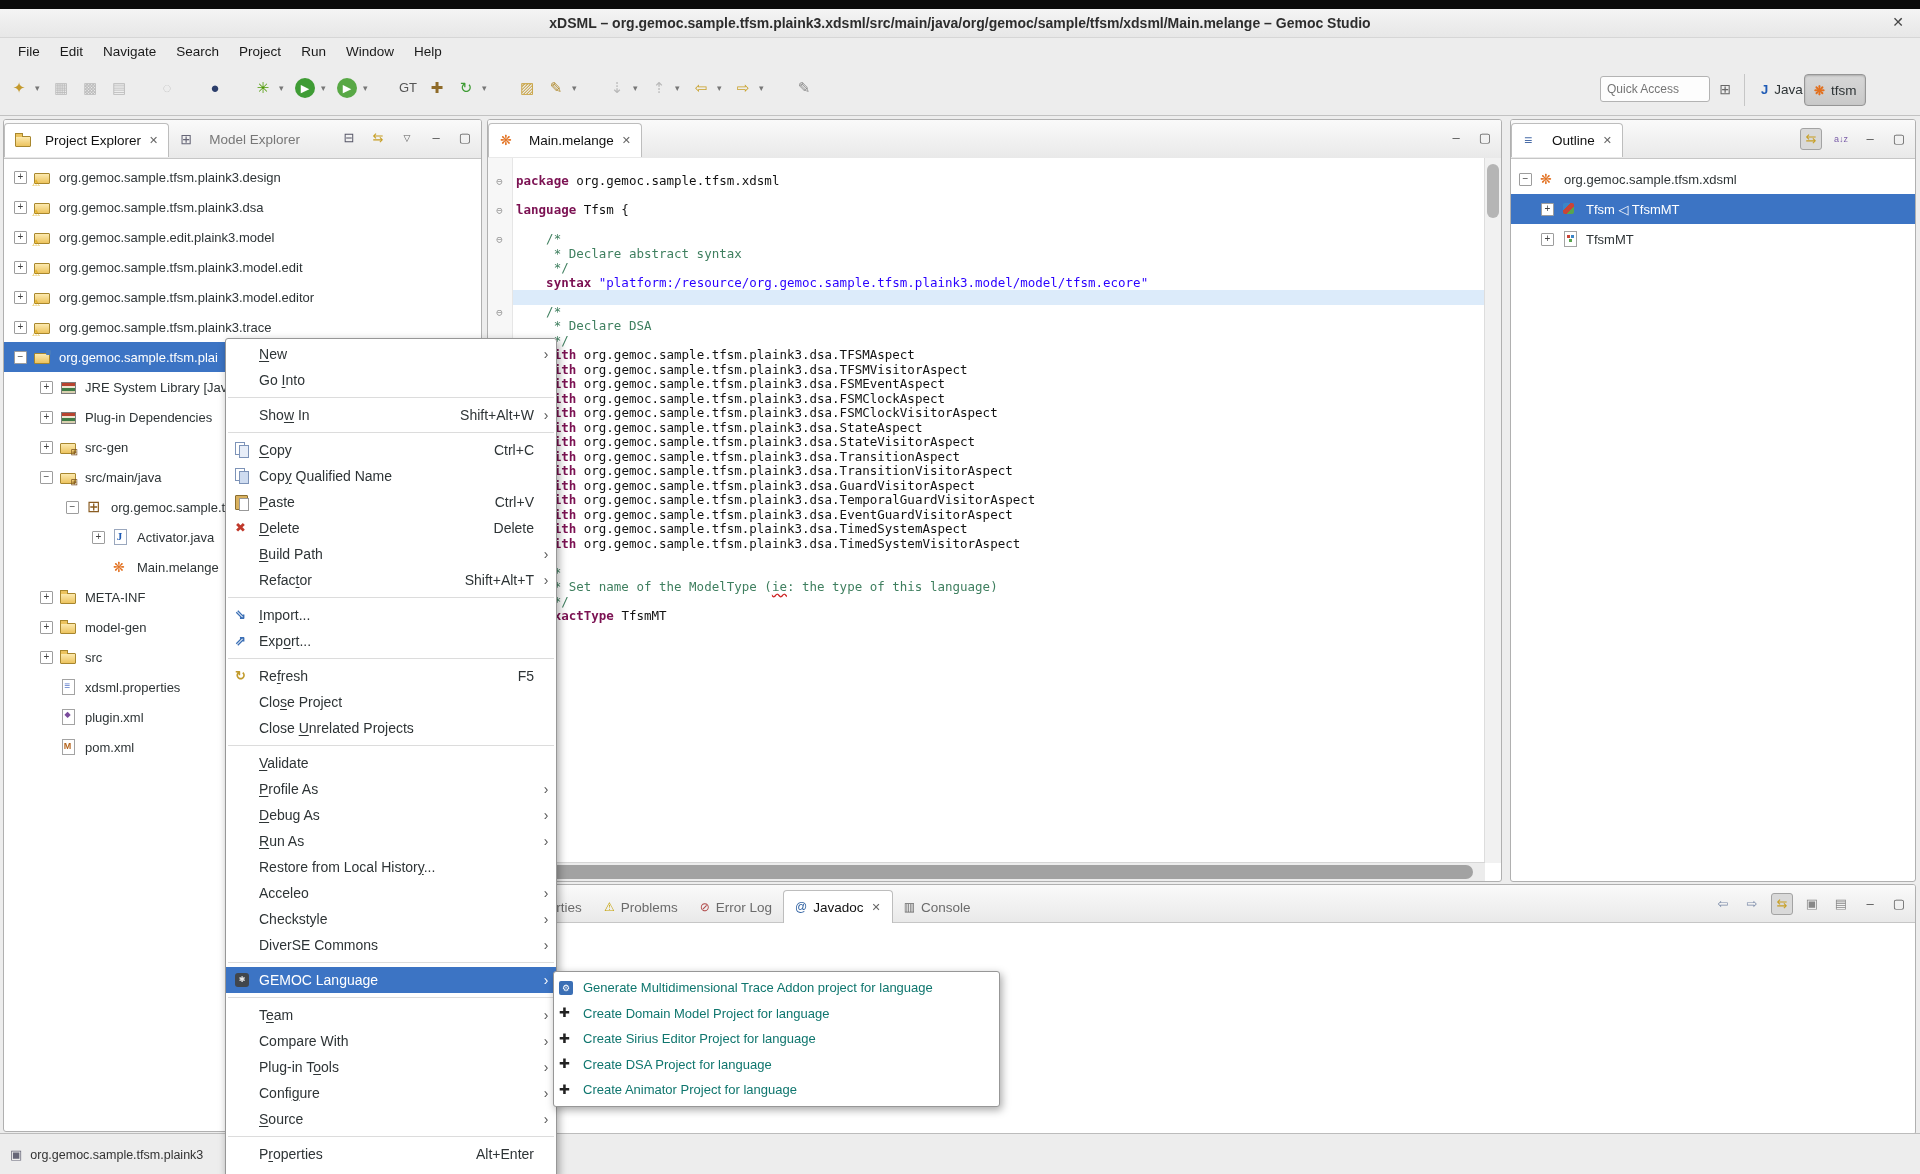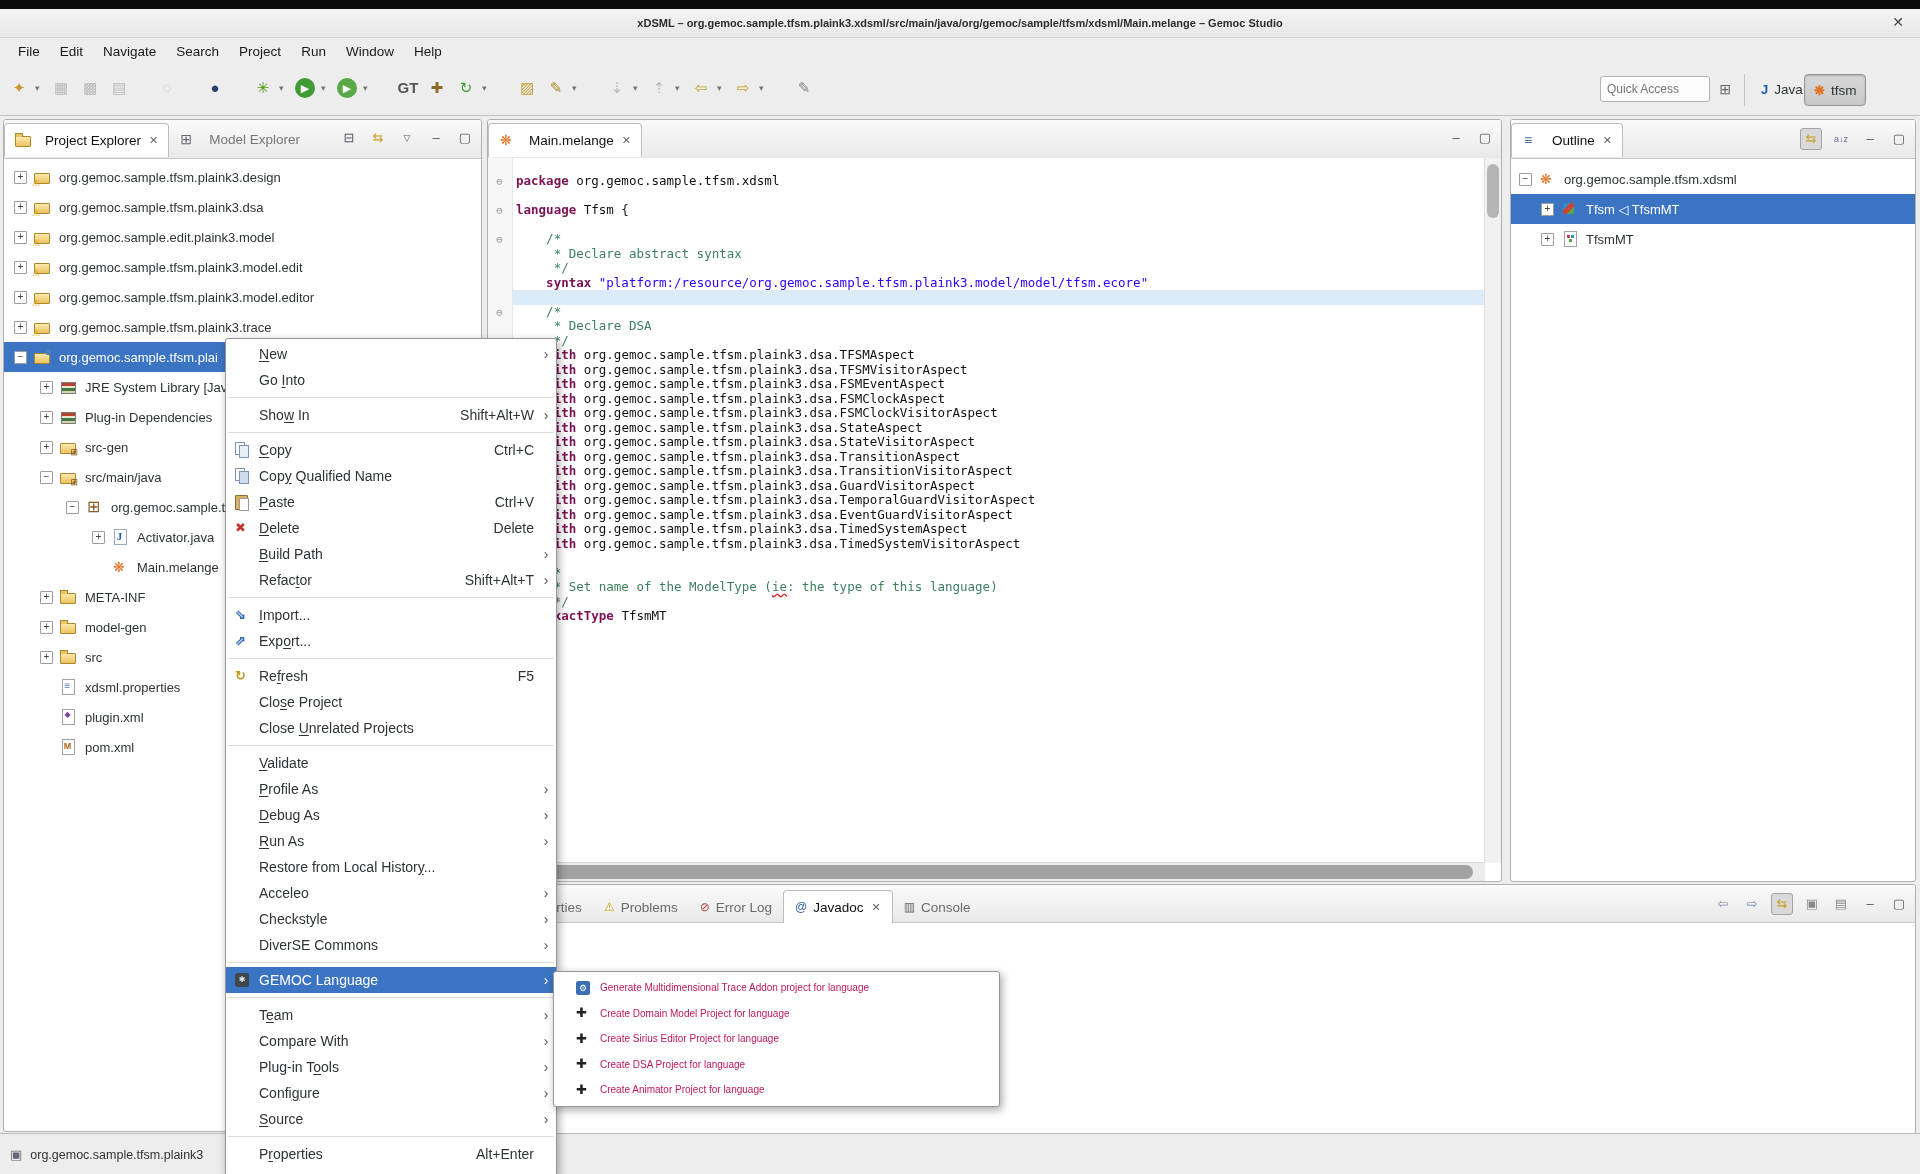--- a/index.html
+++ b/index.html
@@ -4,29 +4,29 @@
 <style>
   html,body{margin:0;padding:0}
   body{width:1920px;height:1174px;position:relative;overflow:hidden;background:#ededed;
        font-family:"Liberation Sans",sans-serif;color:#2e3436;-webkit-font-smoothing:antialiased}
   .abs{position:absolute}
   u{text-decoration:underline;text-underline-offset:2px}
 
   
   #top-strip{left:0;top:0;width:1920px;height:9px;background:#0b0b0b}
   #titlebar{left:0;top:9px;width:1920px;height:28px;background:linear-gradient(#f4f4f4,#e7e7e7);
-            border-bottom:1px solid #d6d6d6;text-align:center;font-weight:bold;font-size:11px;line-height:28px;color:#2d2d2d}
+            border-bottom:1px solid #d6d6d6;text-align:center;font-weight:bold;font-size:14px;line-height:28px;color:#2d2d2d}
   #win-close{right:16px;top:13px;font-size:14px;color:#444;line-height:18px}
   #menubar{left:0;top:37px;width:1920px;height:30px;display:flex;align-items:center;padding-left:8px}
   .mb-item{padding:0 10px;font-size:13.5px;line-height:28px;color:#1a1a1a}
   #toolbar{left:0;top:67px;width:1920px;height:48px;border-bottom:1px solid #c2c2c2;background:#ededed}
   #tb-groups{position:absolute;left:6px;top:8px;display:flex;gap:22px;align-items:center}
   .tb-group{display:flex;gap:3px;align-items:center}
   .tb-btn{width:26px;height:26px;line-height:26px;text-align:center;font-size:15px;color:#555;border-radius:3px}
-  .tb-btn.small{font-size:15px;font-weight:bold}
+  .tb-btn.small{font-size:13px;font-weight:normal}
   .tb-btn.dis{color:#b9b9b9}
   .tb-btn.circ{width:20px;height:20px;line-height:20px;border-radius:50%;font-size:11px;margin:3px}
   .tb-chev{width:10px;font-size:9px;color:#777}
   #quick-access{left:1600px;top:76px;width:96px;height:24px;border:1px solid #b3b3b3;border-radius:3px;
                 background:#fdfdfd;font-size:12px;color:#9a9a9a;padding:0 6px;font-family:"Liberation Sans",sans-serif}
   #persp-open{left:1714px;top:78px;width:22px;height:22px;text-align:center;line-height:22px;font-size:14px;color:#666}
   #persp-sep{left:1744px;top:74px;width:1px;height:32px;background:#c6c6c6}
   .persp-btn{top:74px;height:30px;display:flex;align-items:center;gap:6px;padding:0 9px;font-size:13.5px;border-radius:4px}
   .persp-btn .pglyph{font-weight:bold;font-size:13px}
   #persp-java{left:1752px}
@@ -136,21 +136,21 @@
   .mi-exp::before{content:"⇗";color:#3b6fb5;font-weight:bold;font-size:13px;line-height:16px;position:absolute;left:1px}
   .mi-ref::before{content:"↻";color:#c29b2d;font-weight:bold;font-size:13px;line-height:16px;position:absolute;left:1px}
   .mi-gemoc::before{content:"";position:absolute;left:1px;top:1px;width:14px;height:14px;background:#41464c;border-radius:3px}
   .mi-gemoc::after{content:"✱";position:absolute;left:1px;top:1px;width:14px;text-align:center;font-size:8px;line-height:14px;color:#e8e8e8}
   .mi-trace::before{content:"";position:absolute;left:1px;top:1px;width:14px;height:14px;background:#3b6fb5;border-radius:2px}
   .mi-trace::after{content:"⚙";position:absolute;left:1px;top:1px;width:14px;text-align:center;font-size:9px;line-height:14px;color:#fff}
   .mi-plus::before{content:"✚";color:#222;font-size:13px;line-height:16px;position:absolute;left:1px}
 
   #sub{left:553px;top:971px;width:445px;background:#fff;border:1px solid #979797;border-radius:3px;
        box-shadow:2px 3px 9px rgba(0,0,0,.35);padding:3px 0;z-index:51}
-  .smi{height:25.5px;display:flex;align-items:center;padding:0 10px 0 21px;font-size:10px;color:#be185d;white-space:nowrap}
+  .smi{height:25.5px;display:flex;align-items:center;padding:0 10px 0 4px;font-size:13px;color:#0f766e;white-space:nowrap}
 </style>
 </head>
 <body>
 
 <div class="abs" id="top-strip"></div>
 <div class="abs" id="titlebar">
   <span id="window-title">xDSML – org.gemoc.sample.tfsm.plaink3.xdsml/src/main/java/org/gemoc/sample/tfsm/xdsml/Main.melange – Gemoc Studio</span>
 </div>
 <span class="abs" id="win-close">✕</span>
 <div class="abs" id="menubar">

